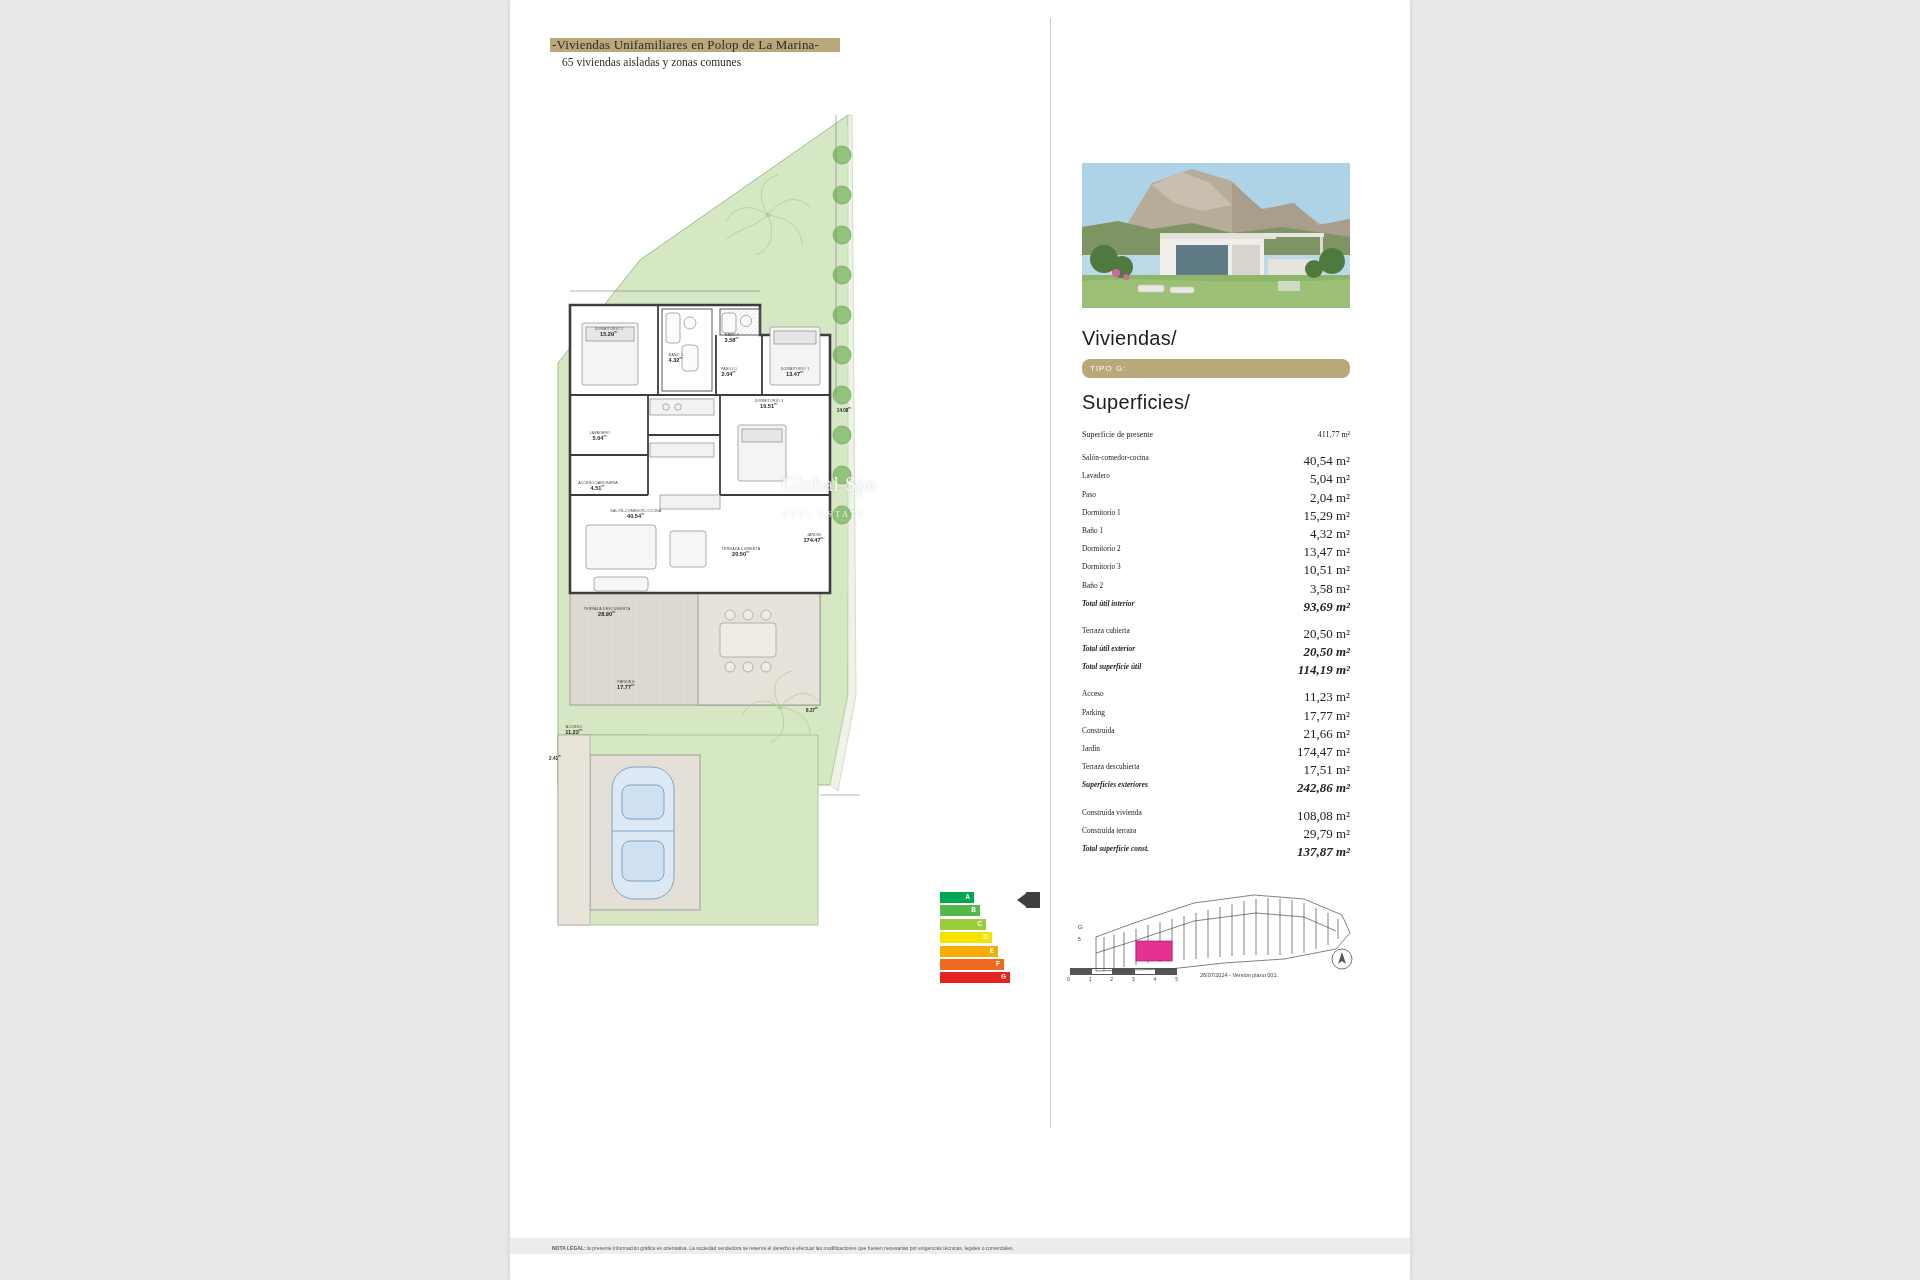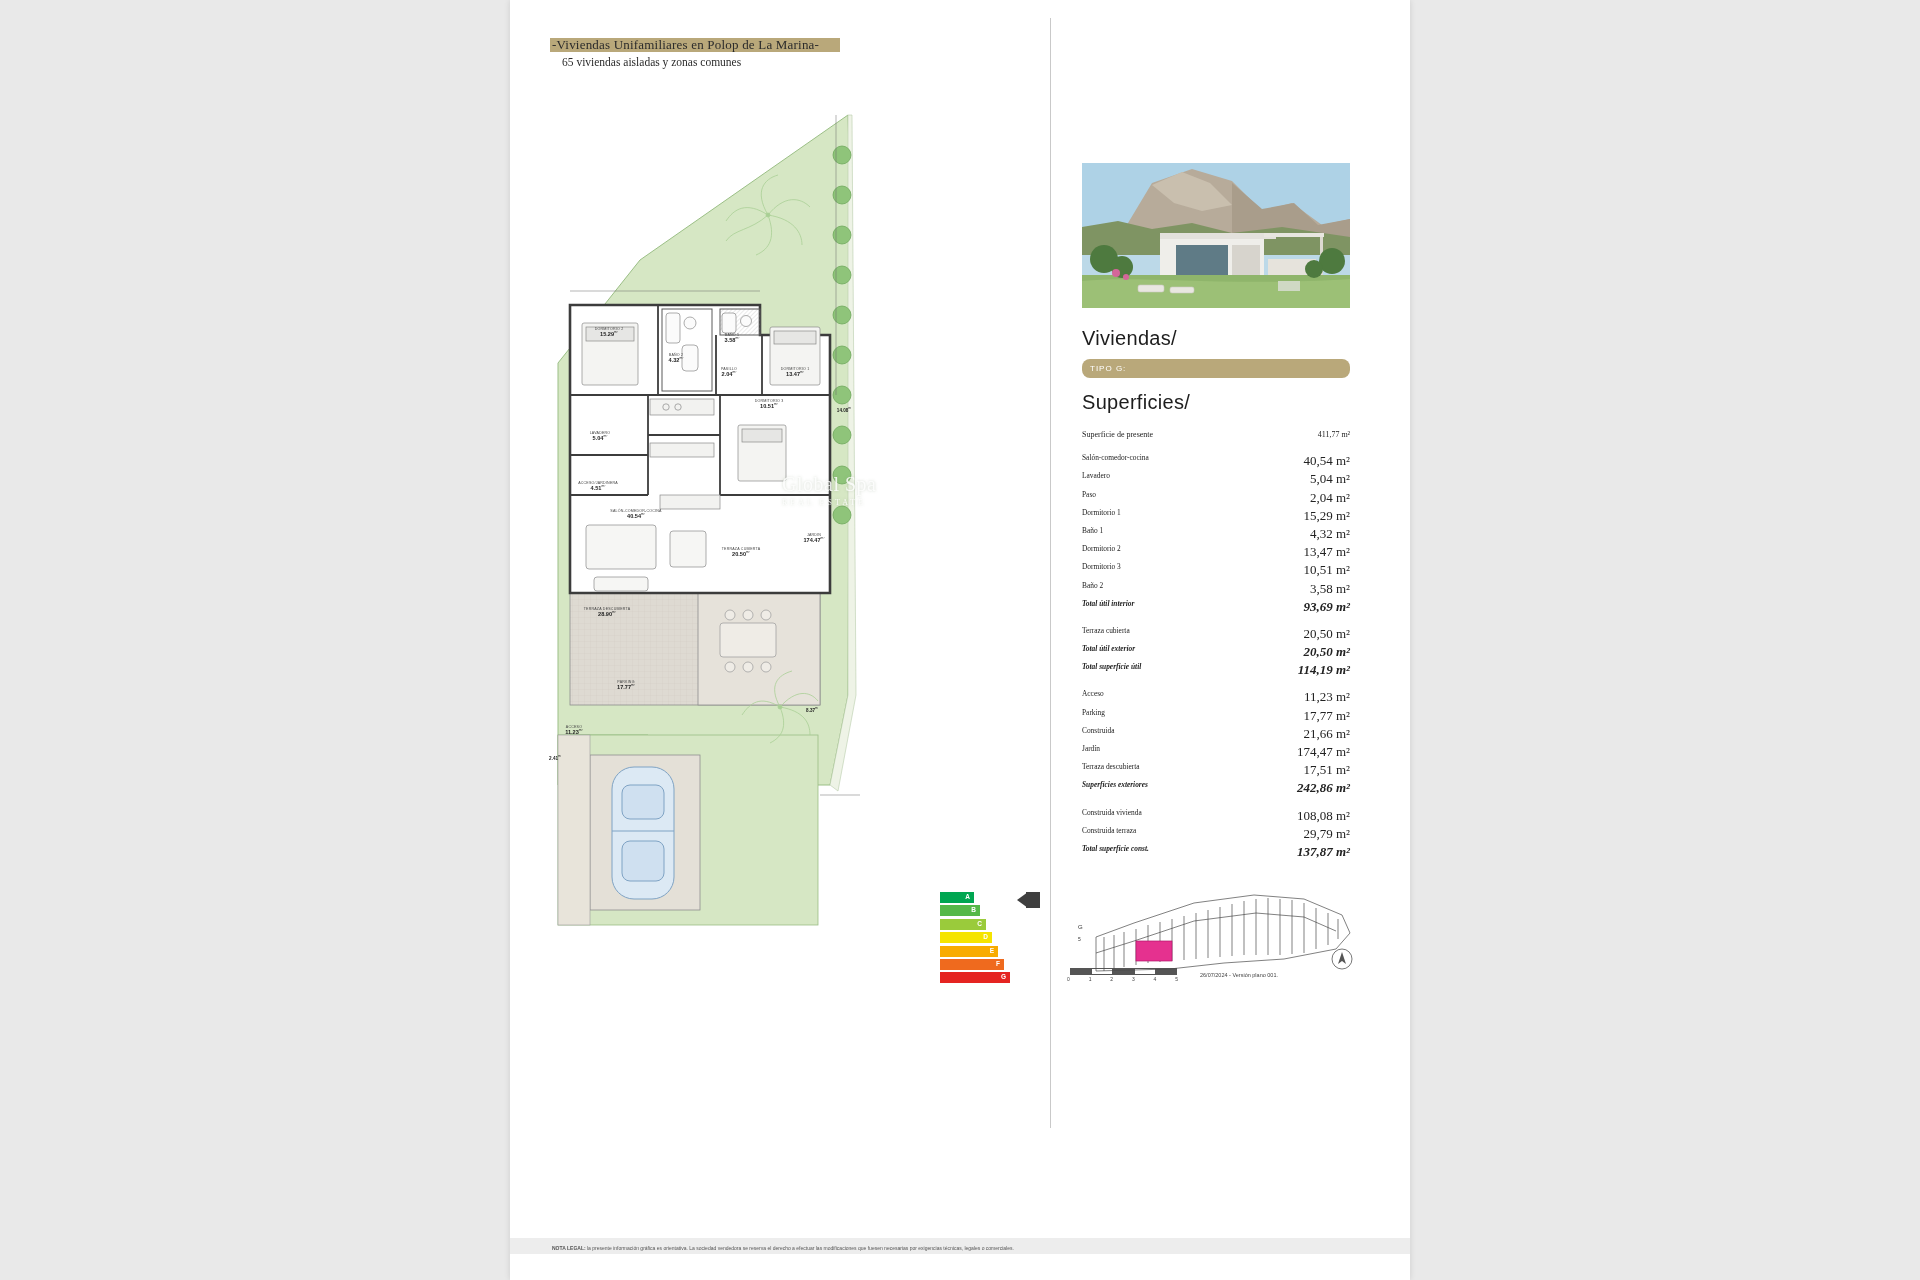--- a/index.html
+++ b/index.html
@@ -36,21 +36,21 @@
   .plan{
     position:absolute;left:20px;top:95px;width:500px;height:860px;
   }
   .watermark{
     position:absolute;left:252px;top:378px;
     color:rgba(255,255,255,.85);
     font-size:20px;letter-spacing:.5px;
     text-shadow:0 0 3px rgba(120,140,110,.35);
     pointer-events:none;
   }
-  .watermark small{display:block;font-size:8px;letter-spacing:3px;margin-top:2px;}
+  .watermark small{display:block;font-size:8px;letter-spacing:3px;margin-top:14px;}
   
   .rl{
     position:absolute;text-align:center;color:#2f2f2f;
     font-family:"Liberation Sans", sans-serif;
     line-height:1.15;
   }
   .rl .n{font-size:3.6px;letter-spacing:.2px;display:block;color:#444;}
   .rl .a{font-size:5.6px;display:block;font-weight:bold;color:#222;}
   .rl .a sup{font-size:3.4px;font-weight:normal;}
   

